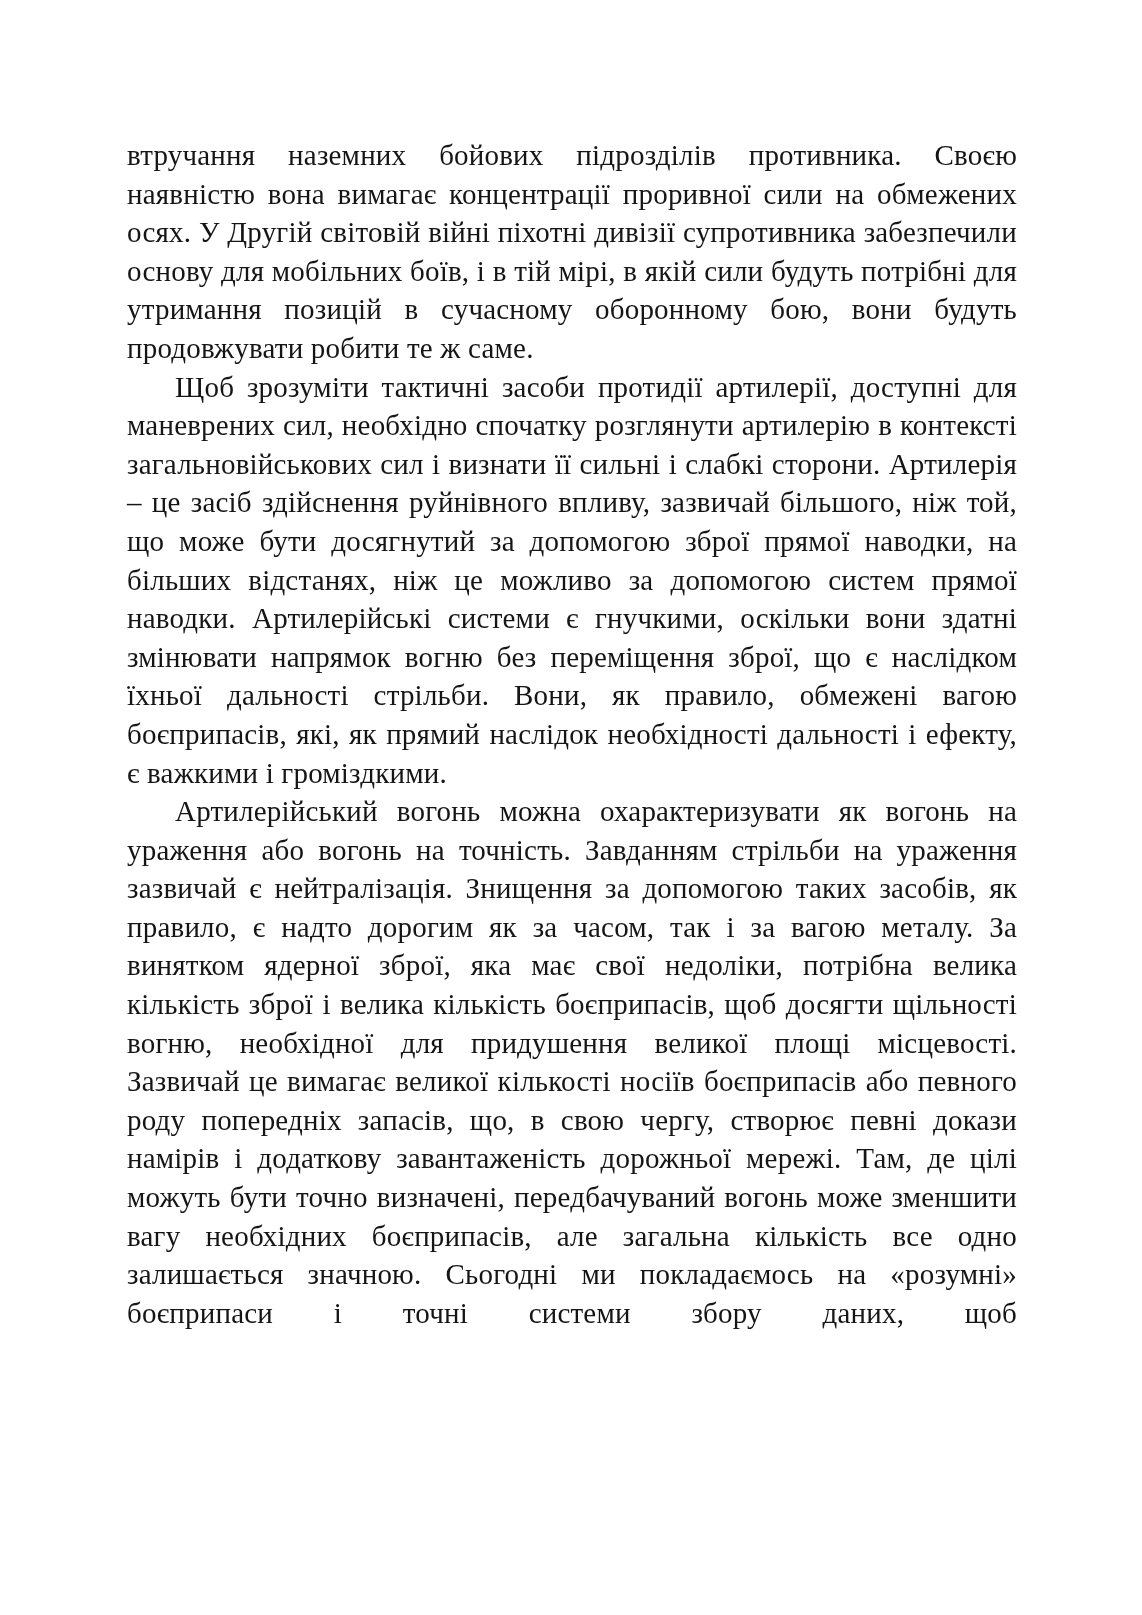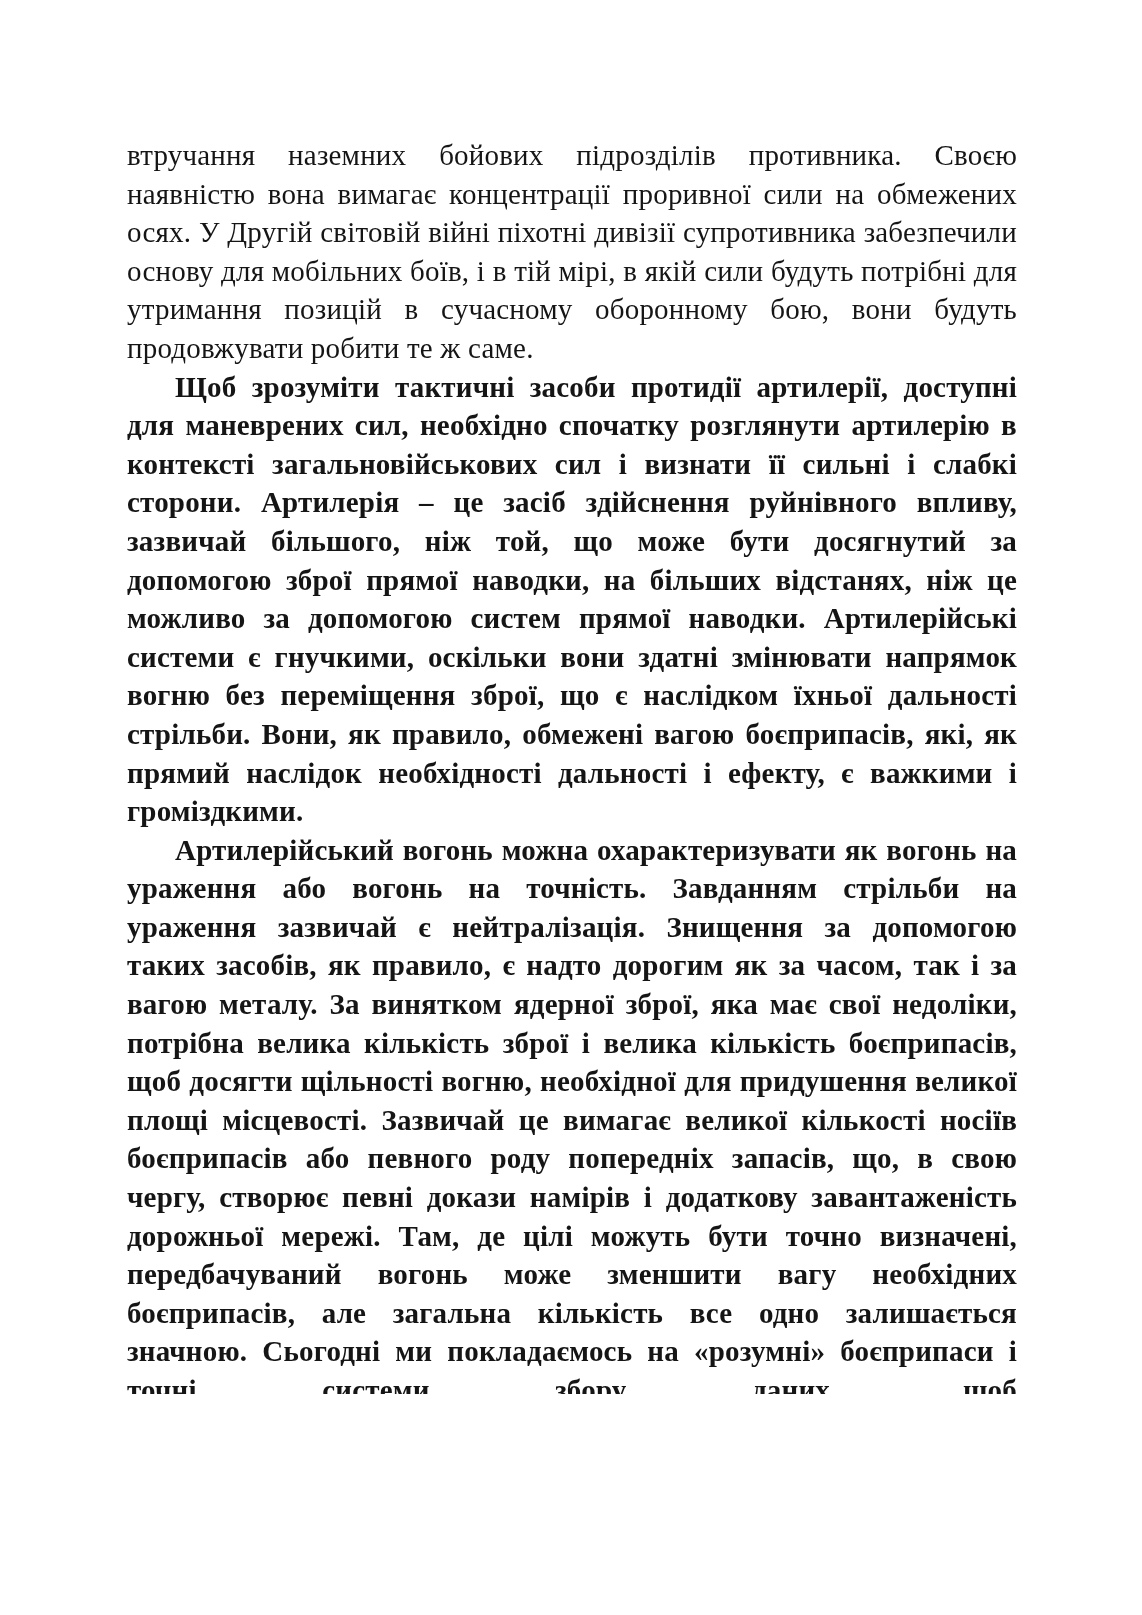--- a/index.html
+++ b/index.html
@@ -23,21 +23,20 @@
   }
   .para {
     margin: 0;
     font-size: 29px;
     line-height: 38.6px;
     text-align: justify;
     letter-spacing: 0.2px;
   }
   .para.indented {
     text-indent: 48px;
-    font-weight: bold;
   }
   .para.justify-last {
     text-align-last: justify;
   }
   .page-number {
     position: absolute;
     top: 1478px;
     left: 127px;
     width: 890px;
     text-align: center;

